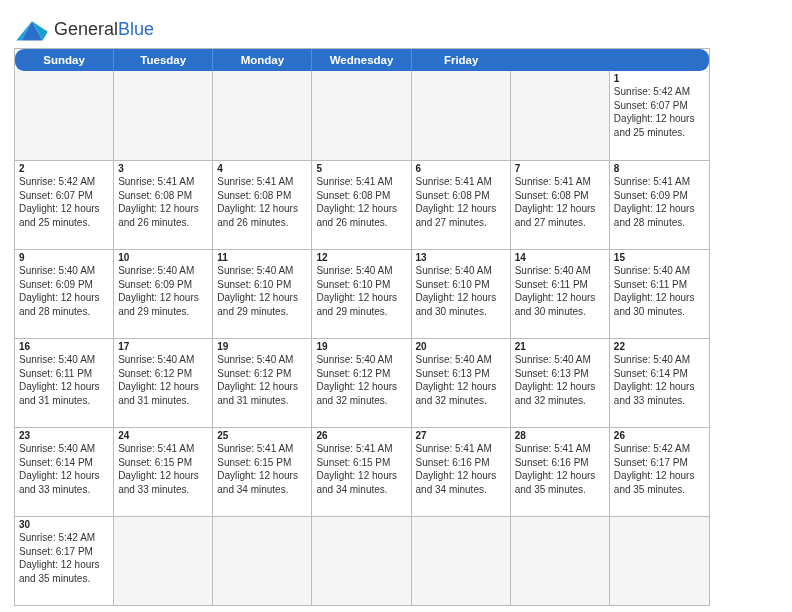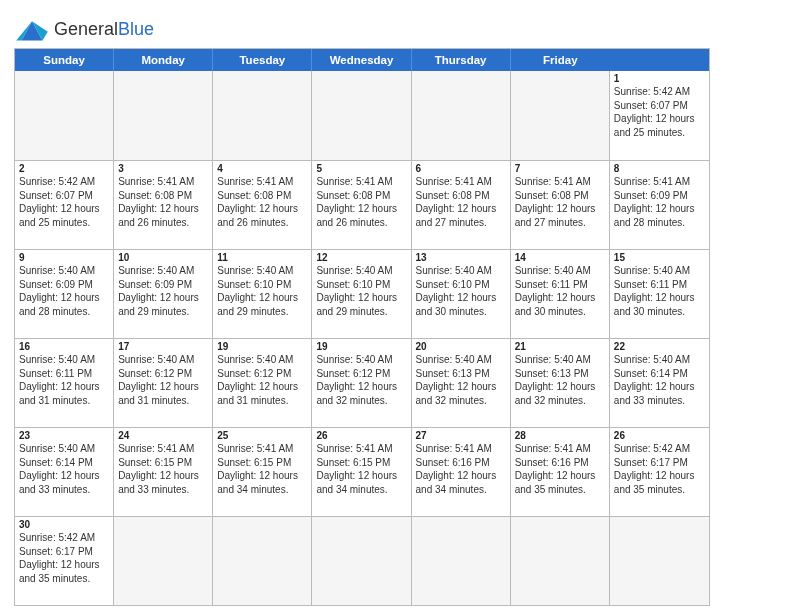--- a/index.html
+++ b/index.html
@@ -50,20 +50,21 @@
     .calendar {
       flex: 1;
       display: flex;
       flex-direction: column;
       border: 1px solid #bbb;
     }
     .cal-header-row {
       display: grid;
       grid-template-columns: repeat(7, 1fr);
       background: #2a6fc9;
+      border-radius: 9px;
     }
     .cal-header-cell {
       color: #fff;
       font-size: 11.5px;
       font-weight: bold;
       padding: 5px 4px;
       text-align: center;
       border-right: 1px solid #4a8fe0;
     }
     .cal-header-cell:last-child { border-right: none; }
@@ -121,24 +122,23 @@
     </div>
     <div class="title-block">
       <div class="cal-title"></div>
       <div class="cal-subtitle"></div>
     </div>
   </div>
 
   <div class="calendar">
     <div class="cal-header-row">
     <div class="cal-header-cell">Sunday</div>
+        <div class="cal-header-cell">Tuesday</div>
         <div class="cal-header-cell">Monday</div>
-        <div class="cal-header-cell">Tuesday</div>
         <div class="cal-header-cell">Wednesday</div>
-        <div class="cal-header-cell">Thursday</div>
         <div class="cal-header-cell">Friday</div>
       </div>
     <div class="cal-body">
     <div class="cal-week">
           <div class="cal-cell empty"></div>
           <div class="cal-cell empty"></div>
           <div class="cal-cell empty"></div>
           <div class="cal-cell empty"></div>
           <div class="cal-cell empty"></div>
           <div class="cal-cell empty"></div>

